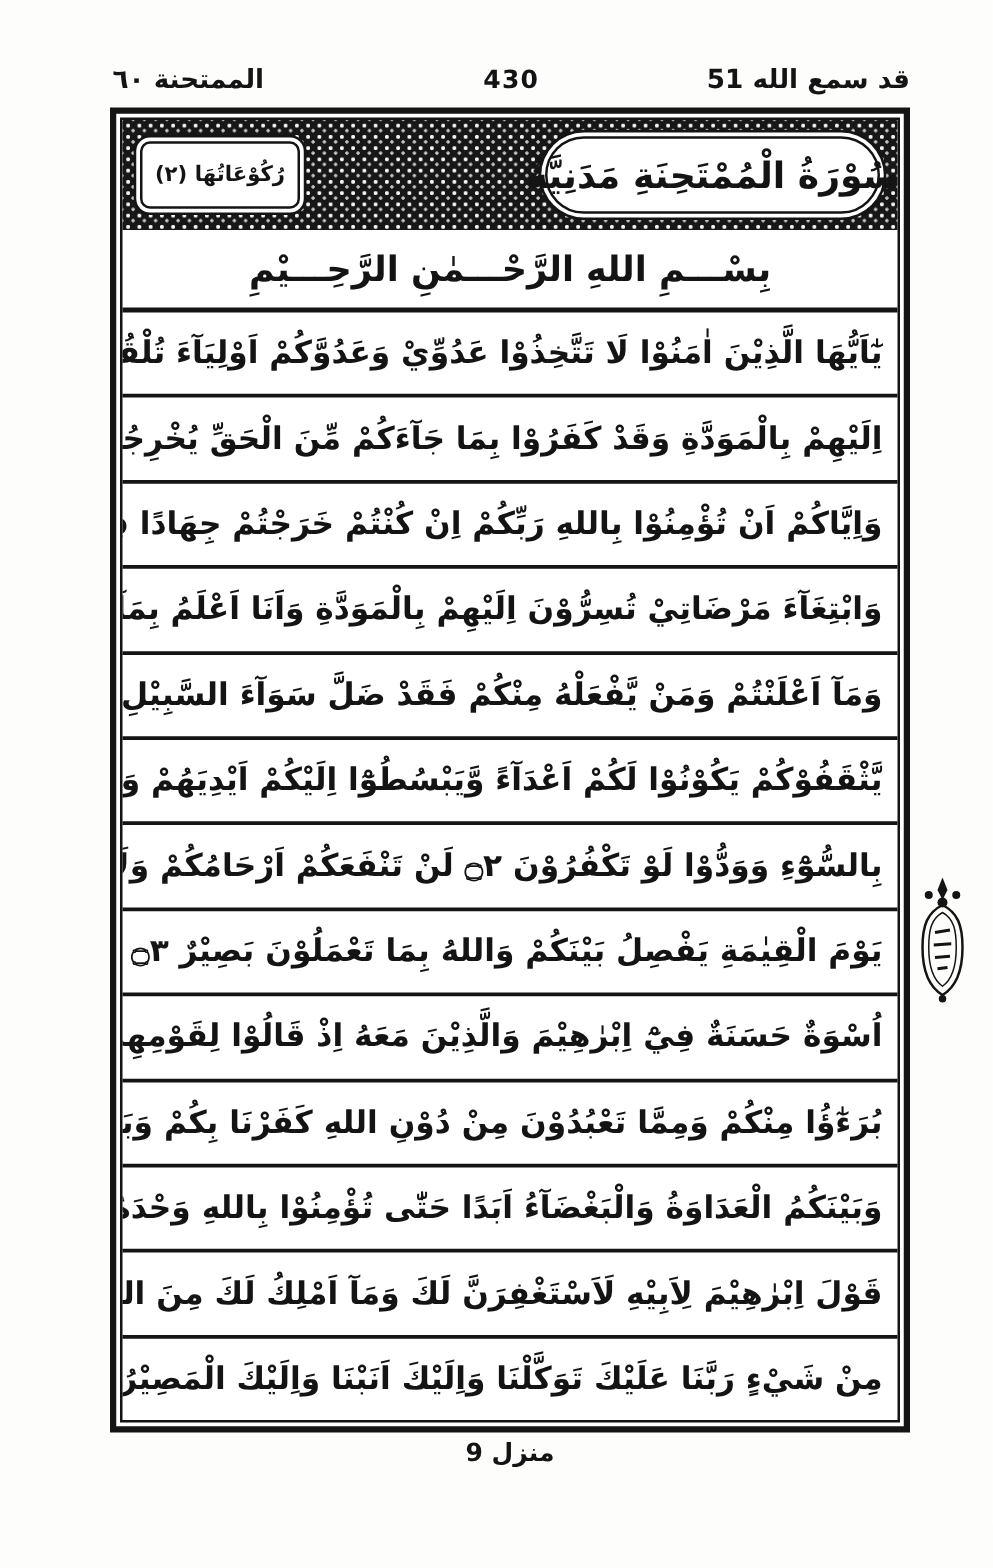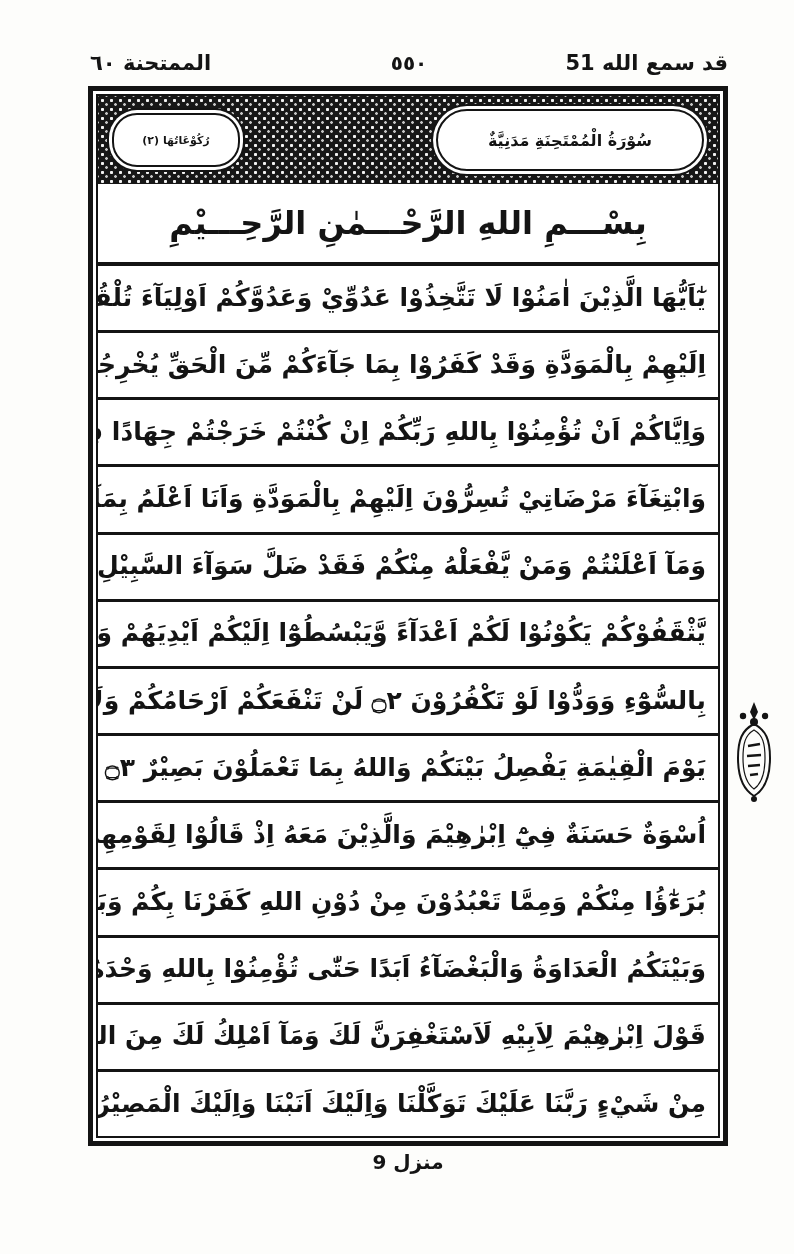--- a/index.html
+++ b/index.html
@@ -42,28 +42,28 @@
       #171717;
     display:flex; direction:rtl; align-items:center; justify-content:space-between;
     padding:0 14px;
   }
   .cartouche {
     background:#fff; border:2px solid #141414;
     box-shadow:0 0 0 3px #fff, 0 0 0 5px #141414;
     display:flex; align-items:center; justify-content:center;
     font-weight:bold; white-space:nowrap; direction:rtl;
   }
-  .cartouche.side { width:128px; height:54px; border-radius:25px; font-size:11px; }
-  .cartouche.main { width:268px; height:62px; border-radius:31px; font-size:16px; }
+  .cartouche.side { width:128px; height:54px; border-radius:8px; font-size:17px; }
+  .cartouche.main { width:268px; height:62px; border-radius:31px; font-size:29px; }
 
   
   .bismillah-row {
-    flex:none; height:82px; border-bottom:4px solid #141414;
+    flex:none; height:66px; border-bottom:4px solid #141414;
     display:flex; align-items:center; justify-content:center;
-    direction:rtl; font-weight:bold; font-size:32px;
+    direction:rtl; font-weight:bold; font-size:28px;
   }
 
   
   .verses { flex:1; display:flex; flex-direction:column; }
   .verse-line {
     flex:1; border-bottom:3px solid #141414;
     display:flex; align-items:center; padding:0 12px;
     overflow:hidden;
   }
   .verse-line:last-child { border-bottom:none; }
@@ -83,21 +83,21 @@
     position:absolute; top:1150px; left:88px; width:640px;
     text-align:center; direction:rtl;
     font-weight:bold; font-size:20px;
   }
 </style>
 </head>
 <body>
 
 <div class="page-header">
   <span class="zone juz">قد سمع الله 51</span>
-  <span class="zone pageno">٥٥٠</span>
+  <span class="zone pageno">430</span>
   <span class="zone surah">الممتحنة ٦٠</span>
 </div>
 
 <div class="main-frame">
   <div class="inner-frame">
 
     <div class="banner">
       <div class="cartouche main">سُوْرَةُ الْمُمْتَحِنَةِ مَدَنِيَّةٌ</div>
       <div class="cartouche side">رُكُوْعَاتُهَا (٢)</div>
     </div>

